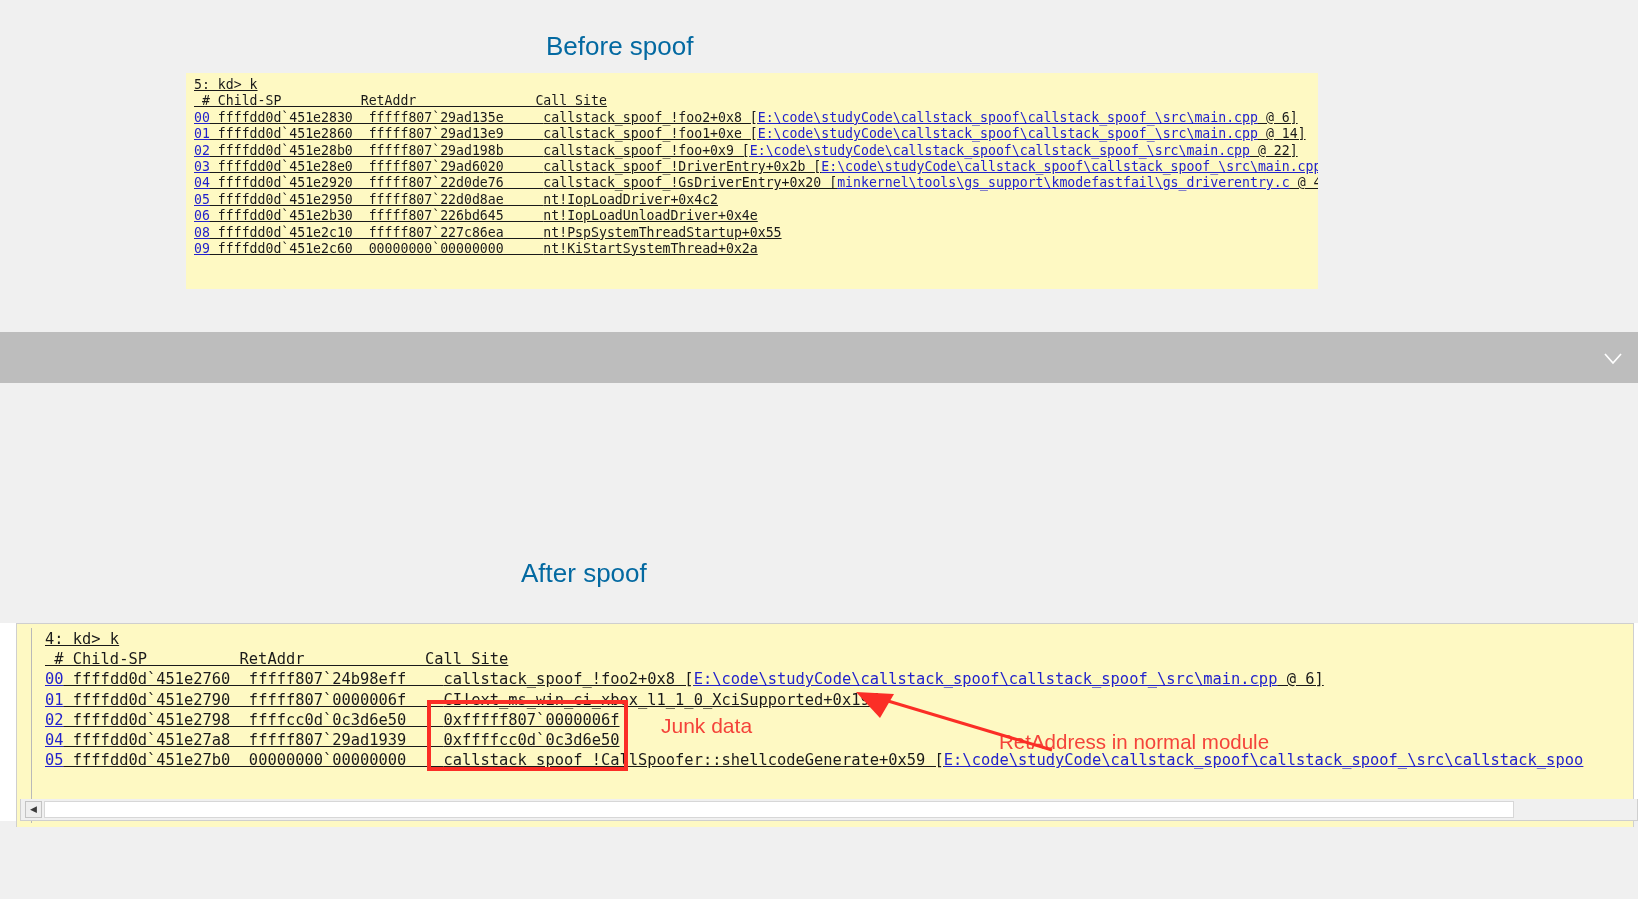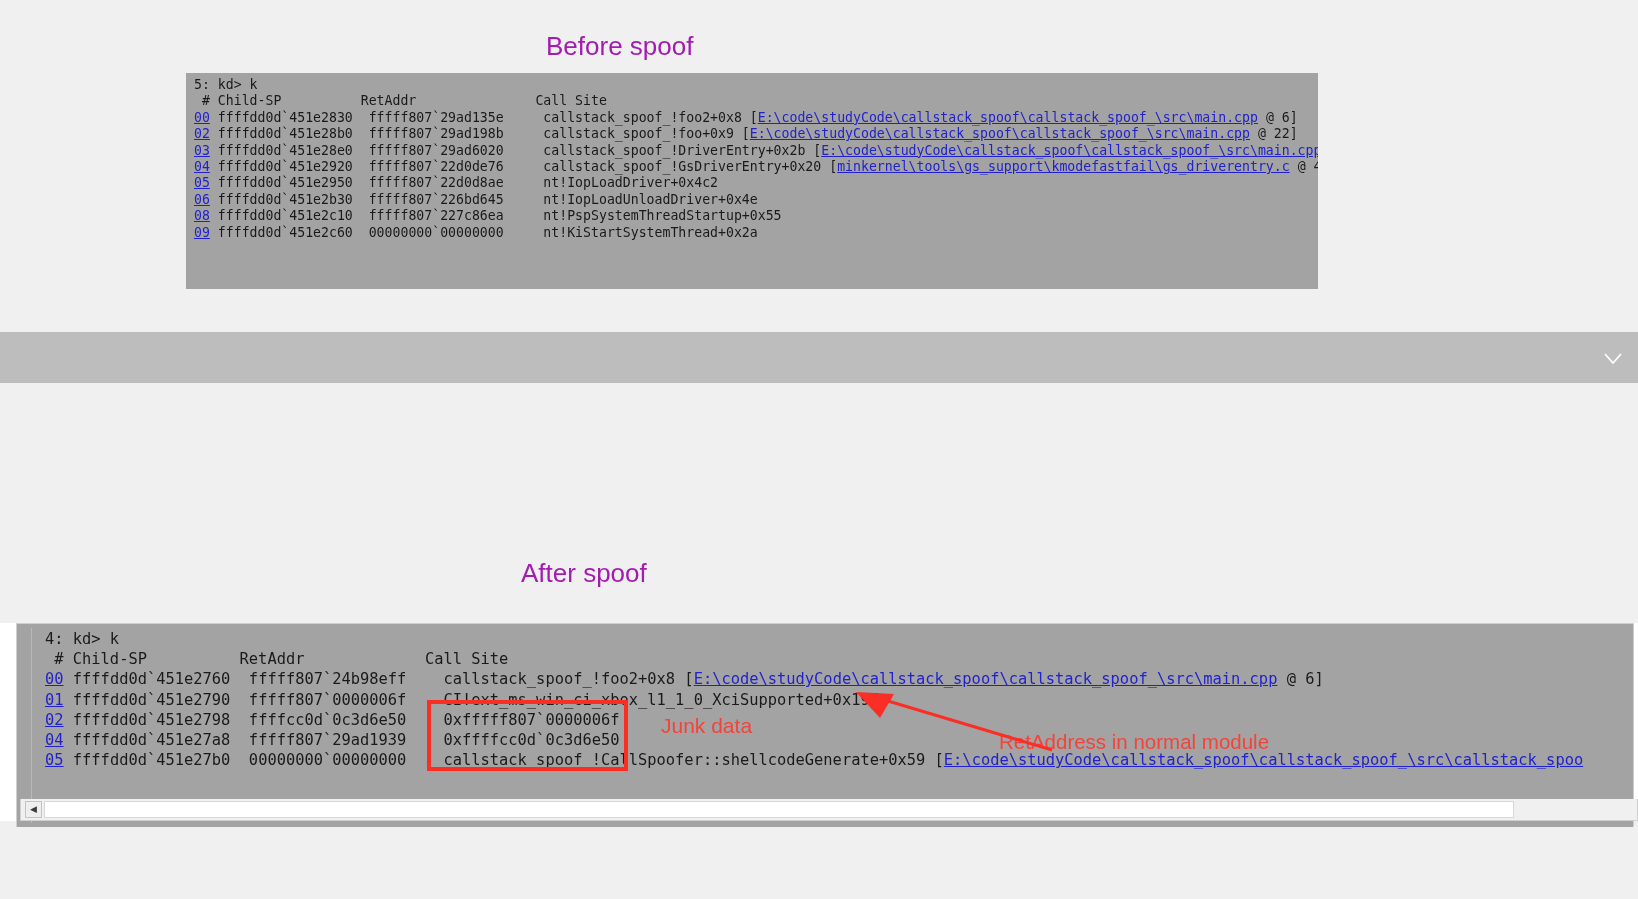--- a/index.html
+++ b/index.html
@@ -16,34 +16,35 @@
   }
 
   
   .panel-bg {
     position: absolute;
     background: #f0f0f0;
   }
 
   .section-title {
     position: absolute;
-    color: #a21caf;
+    color: #0369a1;
     font-family: "Liberation Sans", sans-serif;
     font-weight: 400;
     white-space: nowrap;
   }
 
   
   .console {
     position: absolute;
-    background: #a3a3a3;
+    background: #fef9c3;
     font-family: "DejaVu Sans Mono", monospace;
     color: #1a1a1a;
     box-sizing: border-box;
     overflow: hidden;
+    text-decoration: underline;
   }
   .console .line {
     white-space: pre;
     line-height: 16.5px;
     height: 16.5px;
   }
   .idx {
     color: #2222cc;
     text-decoration: underline;
   }
@@ -204,20 +205,21 @@
 
 <div class="section-title" id="title-before" style="left:546px; top:31px; font-size:26px;">Before spoof</div>
 
 <div class="section-title" id="title-after" style="left:521px; top:558px; font-size:26px;text-align:right;">After spoof</div>
 
 <div class="console" id="console-before">
   <div class="line">5: kd&gt; k</div>
   <div class="line"> # Child-SP          RetAddr               Call Site</div>
   <div id="before-frames">
       <div class="line"><span class="idx">00</span><span> ffffdd0d`451e2830  fffff807`29ad135e     </span><span>callstack_spoof_!foo2+0x8 [</span><span class="lnk">E:\code\studyCode\callstack_spoof\callstack_spoof_\src\main.cpp</span><span> @ 6]</span></div>
+      <div class="line"><span class="idx">01</span><span> ffffdd0d`451e2860  fffff807`29ad13e9     </span><span>callstack_spoof_!foo1+0xe [</span><span class="lnk">E:\code\studyCode\callstack_spoof\callstack_spoof_\src\main.cpp</span><span> @ 14]</span></div>
       <div class="line"><span class="idx">02</span><span> ffffdd0d`451e28b0  fffff807`29ad198b     </span><span>callstack_spoof_!foo+0x9 [</span><span class="lnk">E:\code\studyCode\callstack_spoof\callstack_spoof_\src\main.cpp</span><span> @ 22]</span></div>
       <div class="line"><span class="idx">03</span><span> ffffdd0d`451e28e0  fffff807`29ad6020     </span><span>callstack_spoof_!DriverEntry+0x2b [</span><span class="lnk">E:\code\studyCode\callstack_spoof\callstack_spoof_\src\main.cpp</span></div>
       <div class="line"><span class="idx">04</span><span> ffffdd0d`451e2920  fffff807`22d0de76     </span><span>callstack_spoof_!GsDriverEntry+0x20 [</span><span class="lnk">minkernel\tools\gs_support\kmodefastfail\gs_driverentry.c</span><span> @ 47]</span></div>
       <div class="line"><span class="idx">05</span><span> ffffdd0d`451e2950  fffff807`22d0d8ae     </span><span>nt!IopLoadDriver+0x4c2</span></div>
       <div class="line"><span class="idx">06</span><span> ffffdd0d`451e2b30  fffff807`226bd645     </span><span>nt!IopLoadUnloadDriver+0x4e</span></div>
       <div class="line"><span class="idx">08</span><span> ffffdd0d`451e2c10  fffff807`227c86ea     </span><span>nt!PspSystemThreadStartup+0x55</span></div>
       <div class="line"><span class="idx">09</span><span> ffffdd0d`451e2c60  00000000`00000000     </span><span>nt!KiStartSystemThread+0x2a</span></div>
     </div>
 </div>
 

